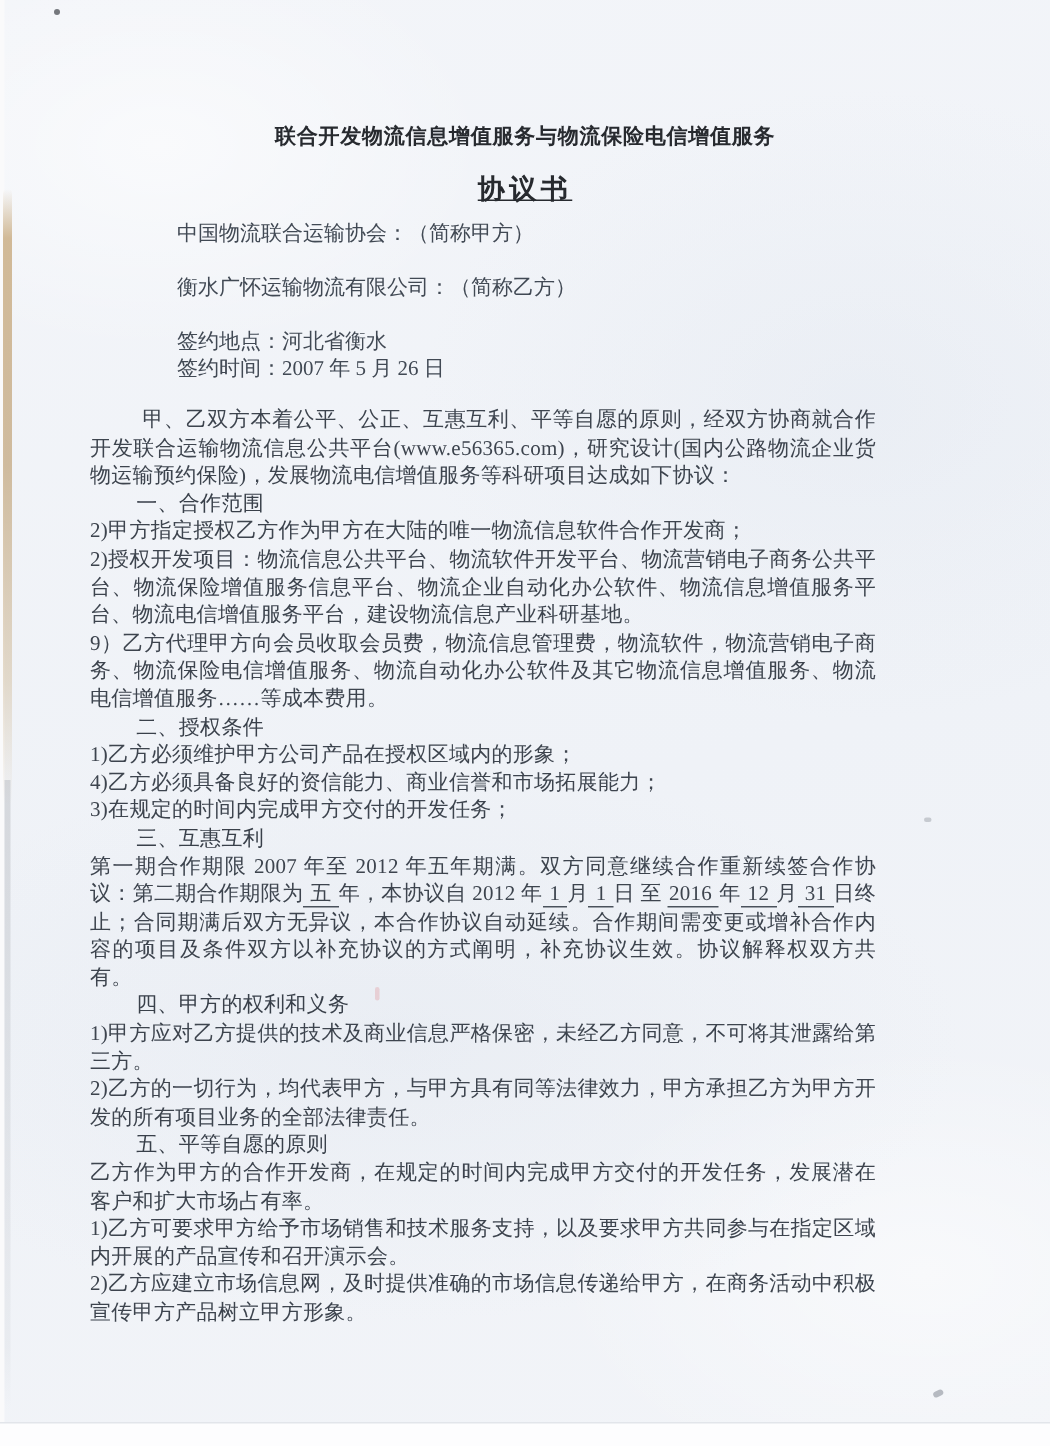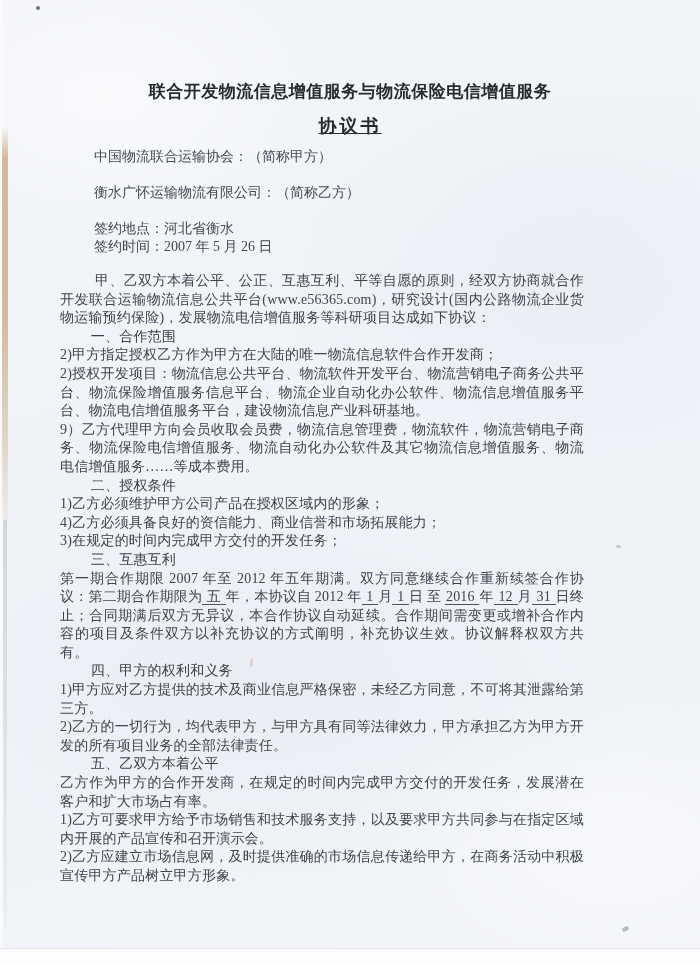--- a/index.html
+++ b/index.html
@@ -22,25 +22,25 @@
     background:linear-gradient(180deg,rgba(209,183,146,0) 0%,rgba(203,175,134,.85) 8%,rgba(196,168,128,.75) 45%,rgba(210,190,158,.5) 80%,rgba(215,200,175,0) 100%);}
   .edge-left-gray{position:absolute;left:3px;top:520px;width:4px;height:420px;
     background:linear-gradient(180deg,rgba(190,193,198,.55),rgba(210,213,218,.25) 90%,rgba(210,213,218,0));}
   .bottom-strip{position:absolute;left:0;bottom:0;width:700px;height:15px;background:#fdfdfe;border-top:1px solid #e2e5ea;}
   .speck-a{position:absolute;left:36px;top:6px;width:4px;height:4px;border-radius:50%;background:#55585e;opacity:.8;}
   .speck-b{position:absolute;left:622px;top:927px;width:7px;height:4px;border-radius:2px;background:#b6bac1;transform:rotate(-25deg);}
   .speck-c{position:absolute;left:616px;top:545px;width:5px;height:3px;border-radius:2px;background:#c6cad0;}
   .speck-d{position:absolute;left:250px;top:658px;width:3px;height:9px;border-radius:2px;background:#e4b6bb;opacity:.55;}
 
   
-  .doc-title{margin:80px 30px 0 30px;text-align:center;font-size:17px;font-weight:bold;
+  .doc-title{margin:80px 30px 0 30px;text-align:center;font-size:14px;font-weight:bold;
     color:#272a2f;letter-spacing:.5px;line-height:24px;}
   .doc-subtitle{margin:10px 0 0 0;text-align:center;font-size:18px;font-weight:bold;
     color:#272a2f;letter-spacing:3px;line-height:24px;text-decoration:underline;}
-  .info-block{margin:10px 0 0 94px;font-size:14px;line-height:18px;color:#414954;}
+  .info-block{margin:10px 0 0 118px;font-size:14px;line-height:18px;color:#414954;}
   .info-line{height:18px;white-space:nowrap;}
   .info-gap{height:18px;}
   .doc-body{margin:16px 56px 0 60px;width:524px;font-size:14px;line-height:18.6px;
     text-align:justify;color:#3d444e;letter-spacing:.2px;}
   .para{margin:0;}
   .para.indent{text-indent:2.5em;}
   .para.heading{text-indent:2.2em;color:#39404a;}
   .fill-in{border-bottom:1px solid #4a525c;padding:0 1px;}
 </style>
 </head>
@@ -75,20 +75,20 @@
       <div class="para item">9）乙方代理甲方向会员收取会员费，物流信息管理费，物流软件，物流营销电子商务、物流保险电信增值服务、物流自动化办公软件及其它物流信息增值服务、物流电信增值服务……等成本费用。</div>
       <div class="para heading">二、授权条件</div>
       <div class="para item">1)乙方必须维护甲方公司产品在授权区域内的形象；</div>
       <div class="para item">4)乙方必须具备良好的资信能力、商业信誉和市场拓展能力；</div>
       <div class="para item">3)在规定的时间内完成甲方交付的开发任务；</div>
       <div class="para heading">三、互惠互利</div>
       <div class="para item"><span>第一期合作期限 2007 年至 2012 年五年期满。双方同意继续合作重新续签合作协议：第二期合作期限为</span><span class="fill-in"> 五 </span><span>年，本协议自 2012 年</span><span class="fill-in"> 1 </span><span>月</span><span class="fill-in"> 1 </span><span>日 至 </span><span class="fill-in"> 2016 </span><span>年</span><span class="fill-in"> 12 </span><span>月</span><span class="fill-in"> 31 </span><span>日终止；合同期满后双方无异议，本合作协议自动延续。合作期间需变更或增补合作内容的项目及条件双方以补充协议的方式阐明，补充协议生效。协议解释权双方共有。</span></div>
       <div class="para heading">四、甲方的权利和义务</div>
       <div class="para item">1)甲方应对乙方提供的技术及商业信息严格保密，未经乙方同意，不可将其泄露给第三方。</div>
       <div class="para item">2)乙方的一切行为，均代表甲方，与甲方具有同等法律效力，甲方承担乙方为甲方开发的所有项目业务的全部法律责任。</div>
-      <div class="para heading">五、乙双方本着公平</div>
+      <div class="para heading">五、平等自愿的原则</div>
       <div class="para item">乙方作为甲方的合作开发商，在规定的时间内完成甲方交付的开发任务，发展潜在客户和扩大市场占有率。</div>
       <div class="para item">1)乙方可要求甲方给予市场销售和技术服务支持，以及要求甲方共同参与在指定区域内开展的产品宣传和召开演示会。</div>
       <div class="para item">2)乙方应建立市场信息网，及时提供准确的市场信息传递给甲方，在商务活动中积极宣传甲方产品树立甲方形象。</div>
     </div>
 
   <div class="bottom-strip"></div>
 </div>
 
 </body></html>

